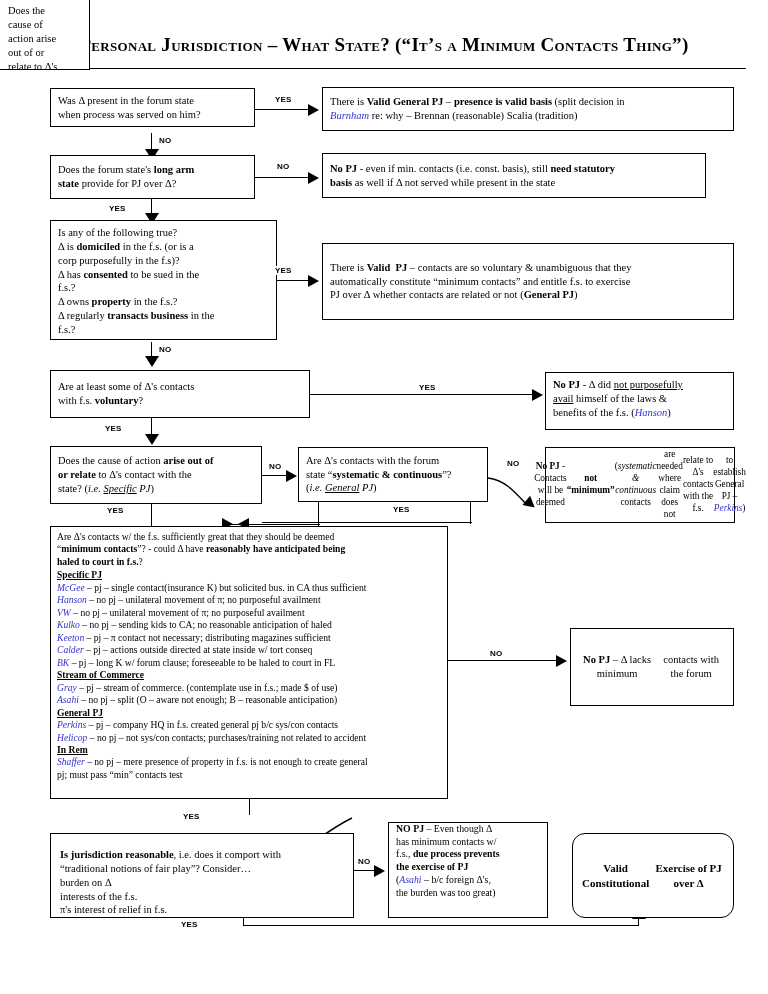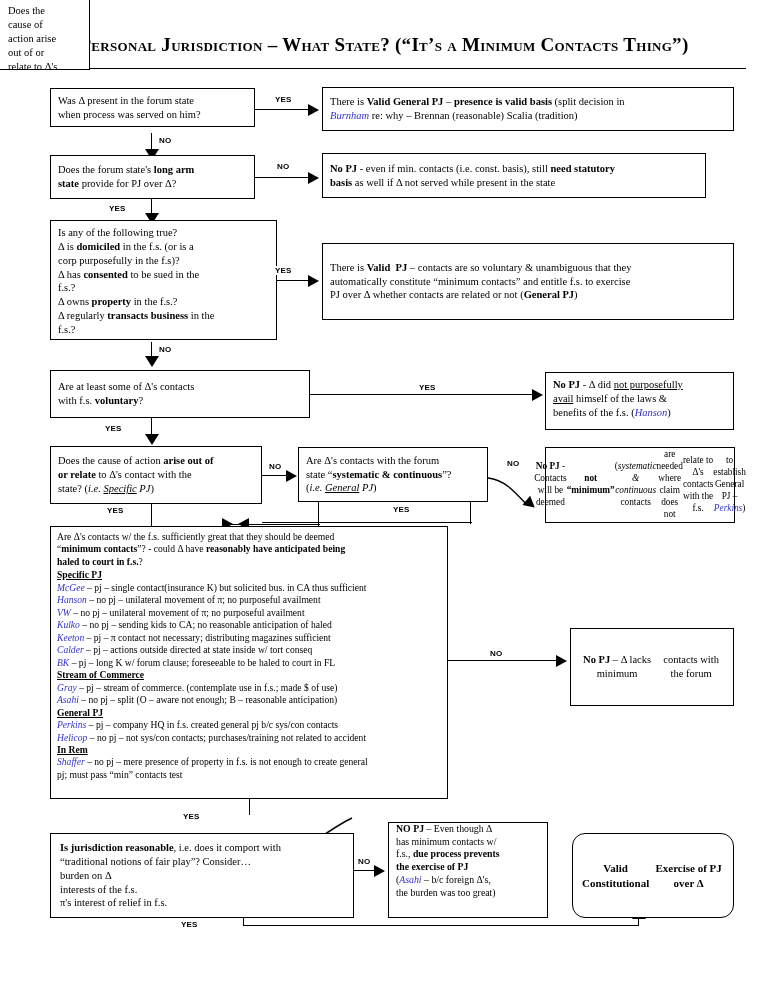--- a/index.html
+++ b/index.html
@@ -253,21 +253,21 @@
 
   <div class="box mid" style="left:570px;top:628px;width:164px;height:78px;">
     <div><b>No PJ</b> – Δ lacks minimum</div>
     <div>contacts with the forum</div>
   </div>
 
   <div class="ln lnv" style="left:249px;top:799px;height:16px;"></div>
   <div class="lbl" style="left:182px;top:812px;">YES</div>
   <div class="arr arr-l" style="left:296px;top:842px;transform:rotate(-28deg);"></div>
 
-  <div class="box" style="left:50px;top:833px;width:304px;height:85px;padding:7px 9px;">
+  <div class="box" style="left:50px;top:833px;width:304px;height:85px;padding:14px 9px;">
     <div><span class="bi">Is jurisdiction reasonable</span>, i.e. does it comport with</div>
     <div>“traditional notions of fair play”? Consider…</div>
     <div>burden on Δ</div>
     <div>interests of the f.s.</div>
     <div>π's interest of relief in f.s.</div>
   </div>
 
   <div class="box" style="left:388px;top:822px;width:160px;height:96px;padding:0 7px;font-size:9.8px;line-height:1.3;">
     <div><b>NO PJ</b> – Even though Δ</div>
     <div>has minimum contacts w/</div>

